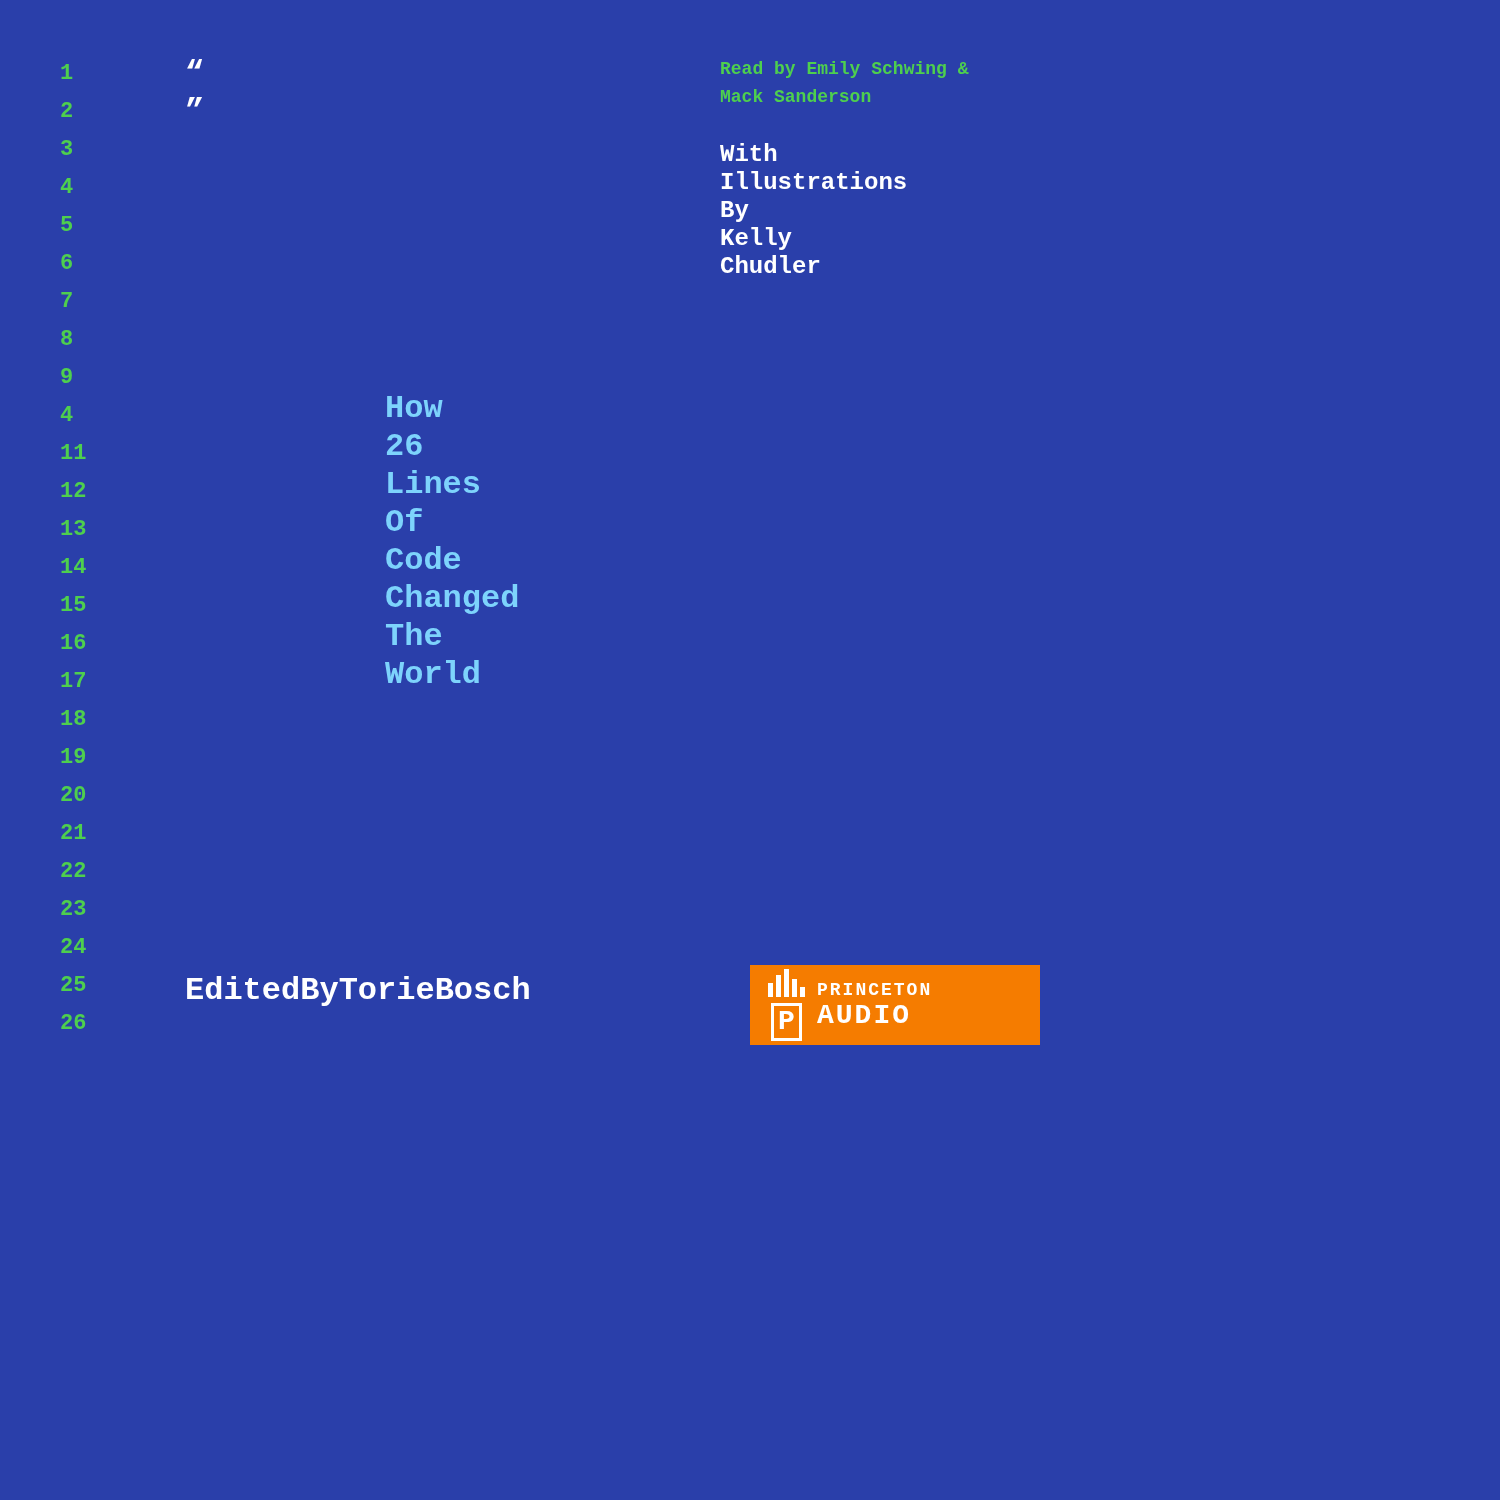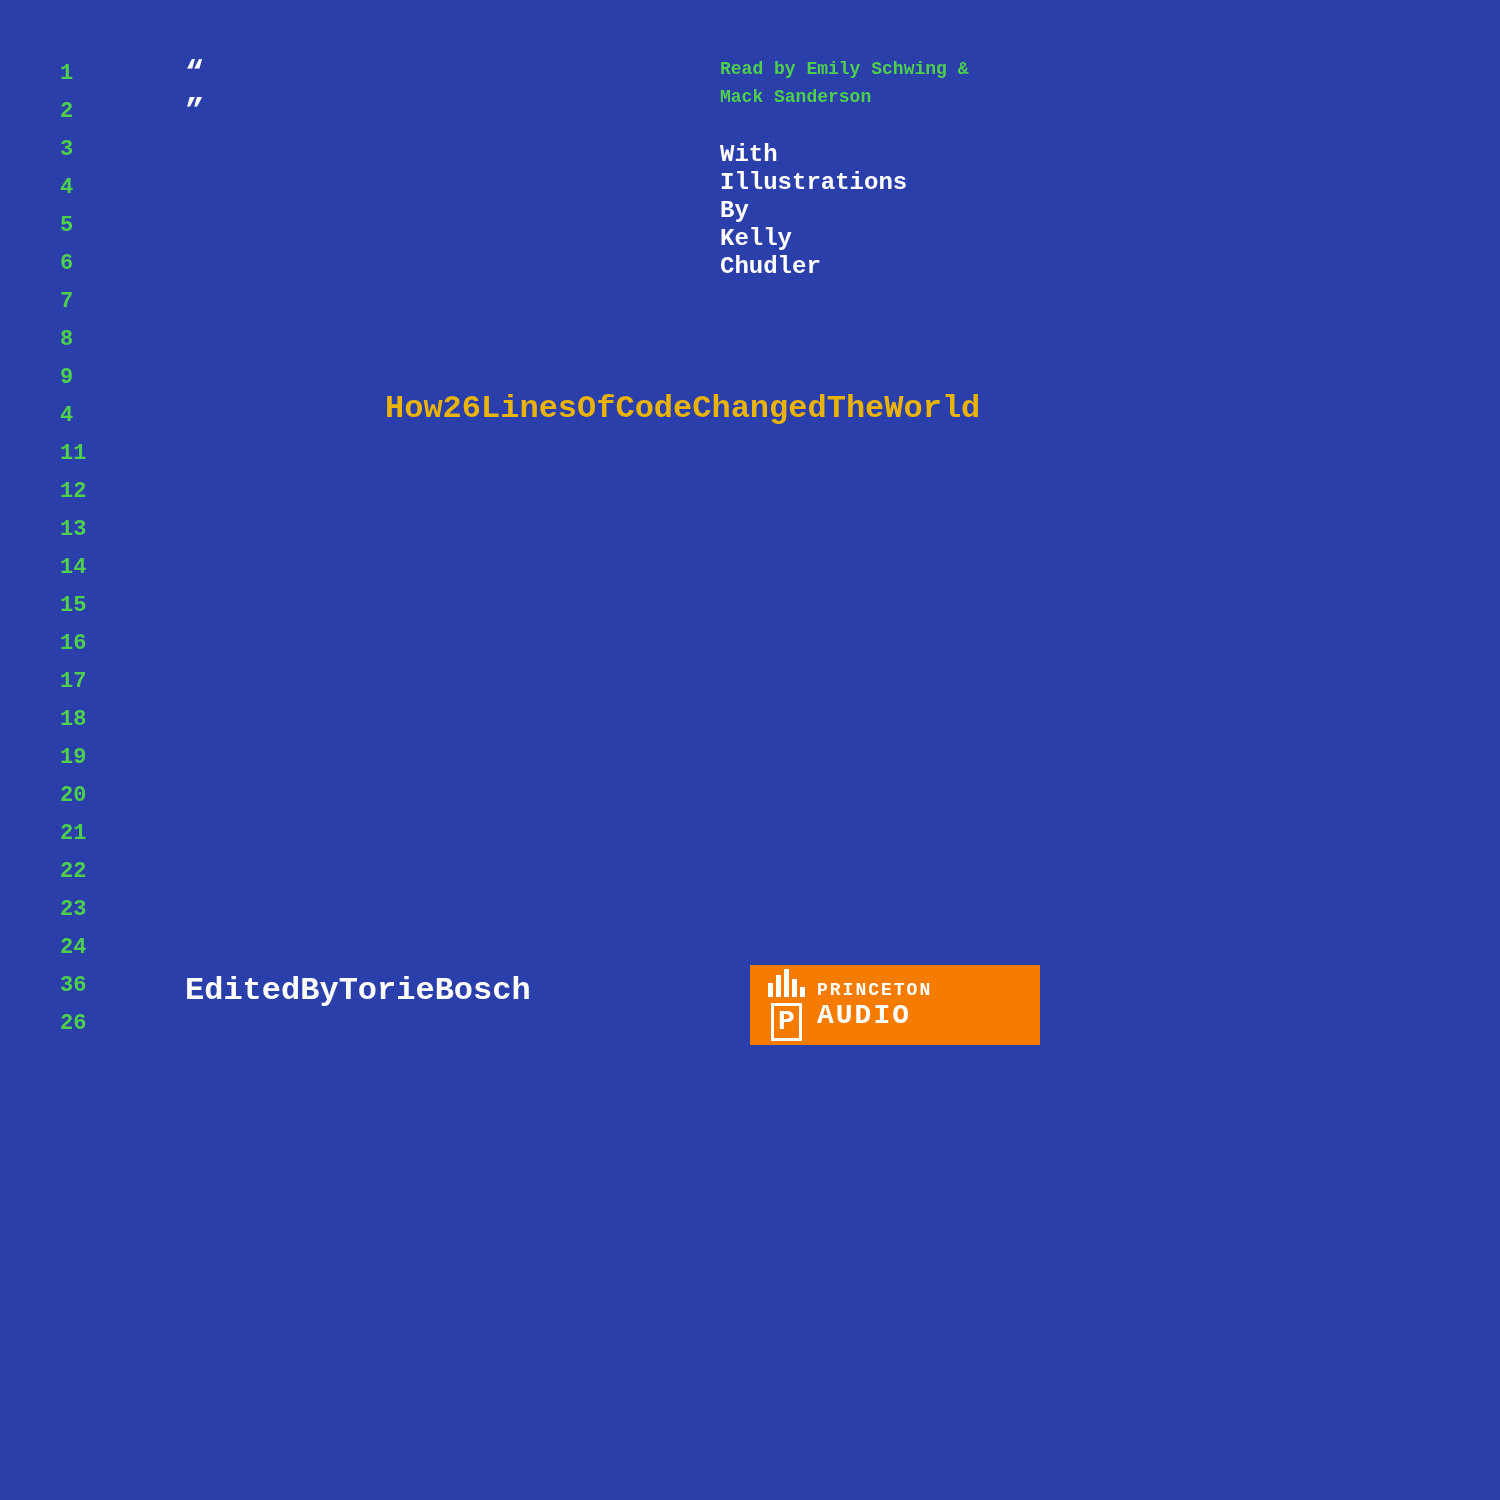--- a/index.html
+++ b/index.html
@@ -74,27 +74,27 @@
     }
 
     
     .subtitle-block {
       position: absolute;
       left: 385px;
       top: 390px;
     }
 
     .subtitle-text {
-      color: #eab308;
+      color: #7dd3fc;
       font-size: 32px;
       font-weight: bold;
       font-family: 'Courier New', Courier, monospace;
       line-height: 38px;
       display: flex;
-      flex-direction: row;
+      flex-direction: column;
     }
 
     .subtitle-word {
       line-height: 38px;
     }
 
     
     .right-block {
       position: absolute;
       right: 60px;
@@ -223,21 +223,21 @@
     <span class="line-num">15</span>
     <span class="line-num">16</span>
     <span class="line-num">17</span>
     <span class="line-num">18</span>
     <span class="line-num">19</span>
     <span class="line-num">20</span>
     <span class="line-num">21</span>
     <span class="line-num">22</span>
     <span class="line-num">23</span>
     <span class="line-num">24</span>
-    <span class="line-num">36</span>
+    <span class="line-num">25</span>
     <span class="line-num">26</span>
   </div>
 
   <div class="quote-block">
     <div class="quote-text">
       <span class="quote-mark-open">“</span>
       <span class="quote-mark-close">”</span>
     </div>
   </div>
 

